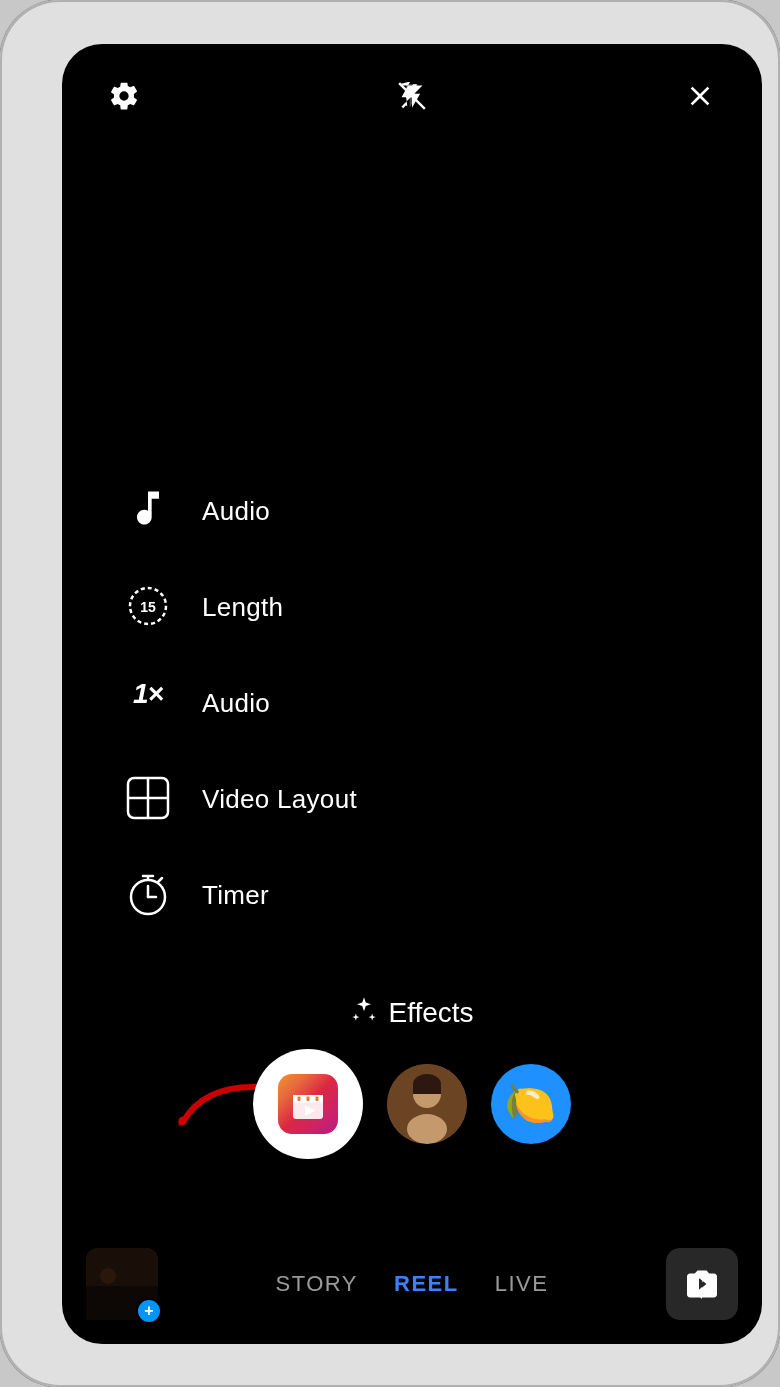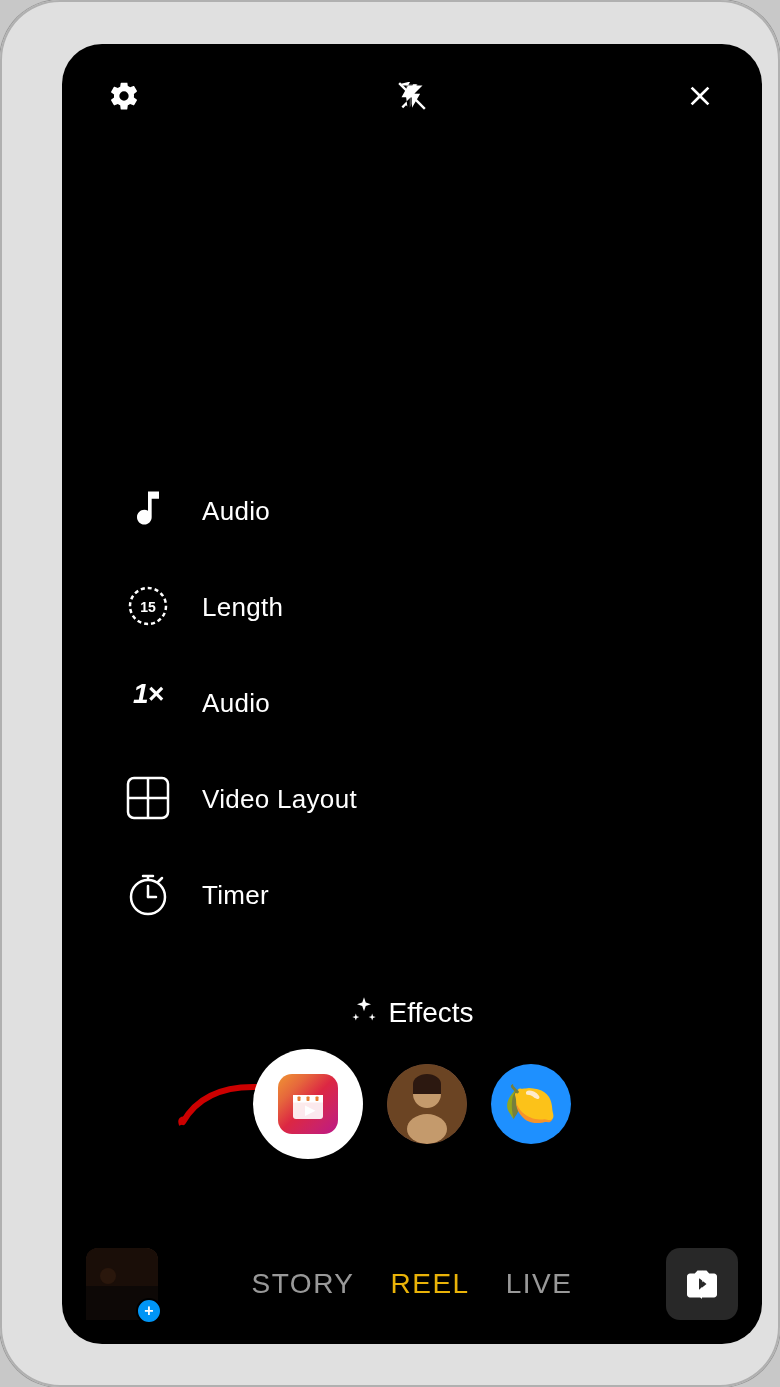--- a/index.html
+++ b/index.html
@@ -292,30 +292,30 @@
     }
 
     .nav-tabs {
       display: flex;
       gap: 36px;
       align-items: center;
     }
 
     .nav-tab {
       color: rgba(255,255,255,0.6);
-      font-size: 28px;
+      font-size: 22px;
       font-weight: 400;
       letter-spacing: 1.5px;
       text-transform: uppercase;
       cursor: pointer;
     }
 
     .nav-tab.active {
-      color: #eab308;
-      font-weight: 400;
+      color: #3b82f6;
+      font-weight: 700;
     }
 
     .flip-btn {
       width: 72px;
       height: 72px;
       background: rgba(50,50,50,0.8);
       border-radius: 14px;
       display: flex;
       align-items: center;
       justify-content: center;

